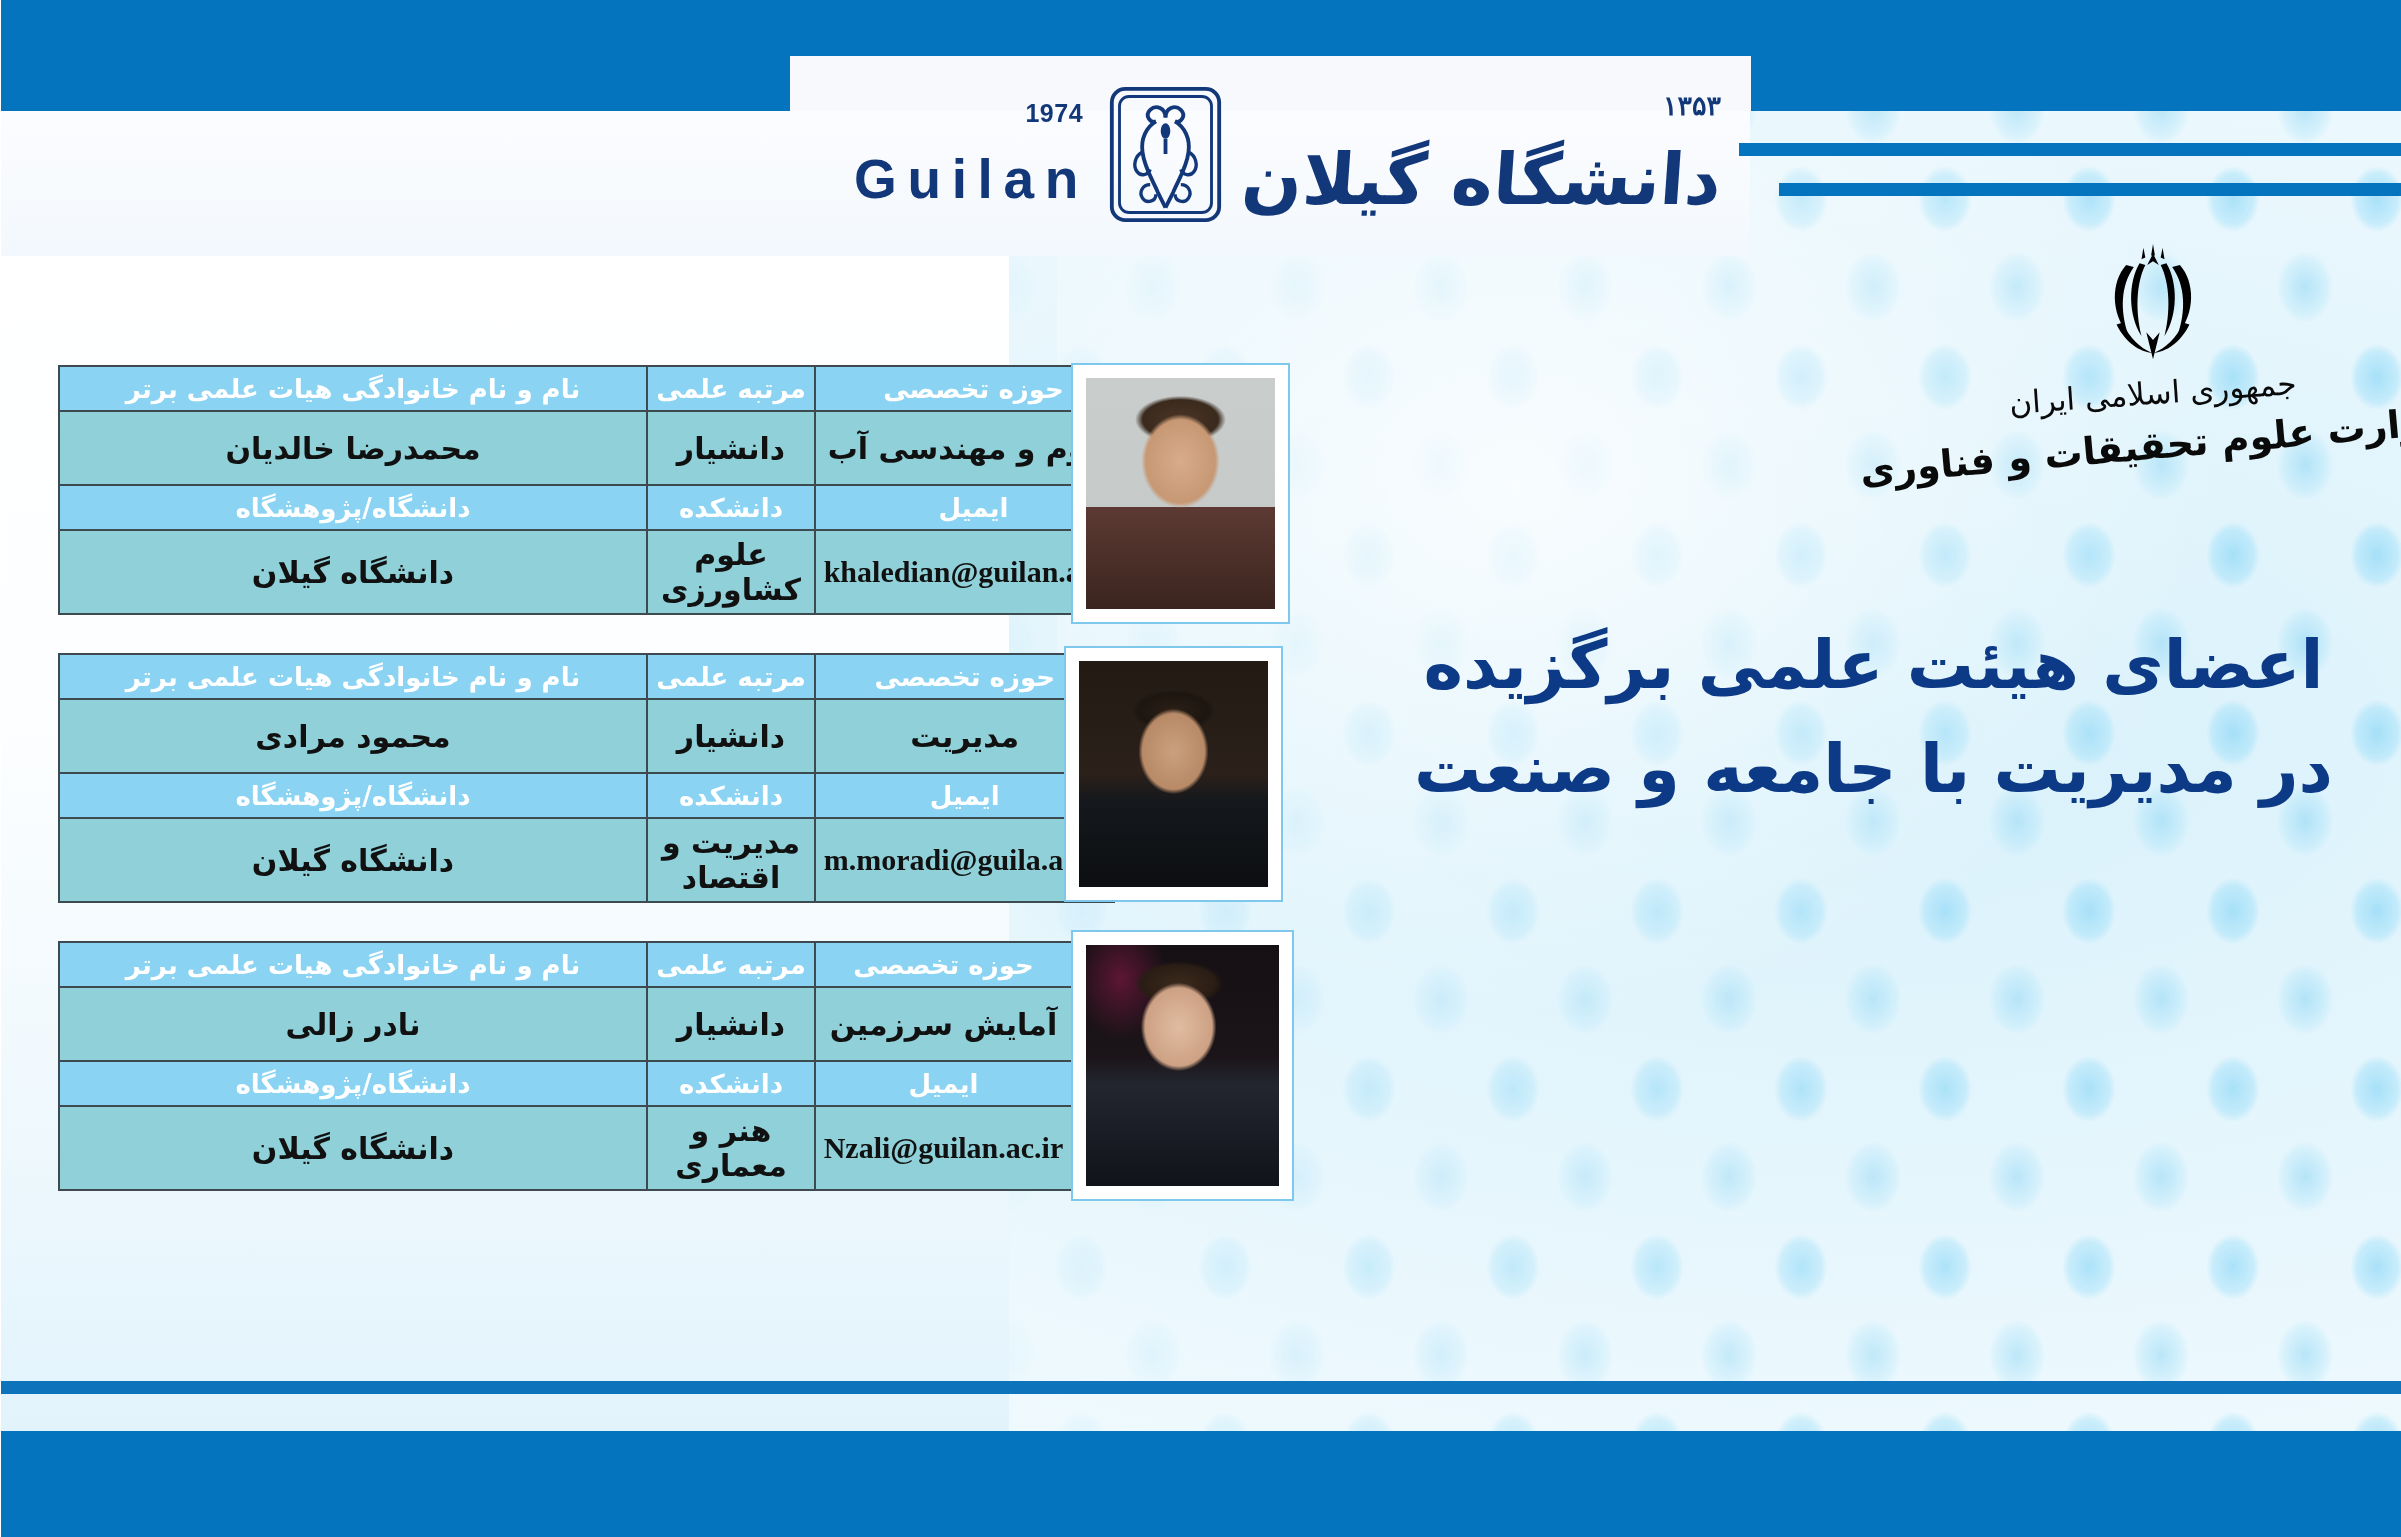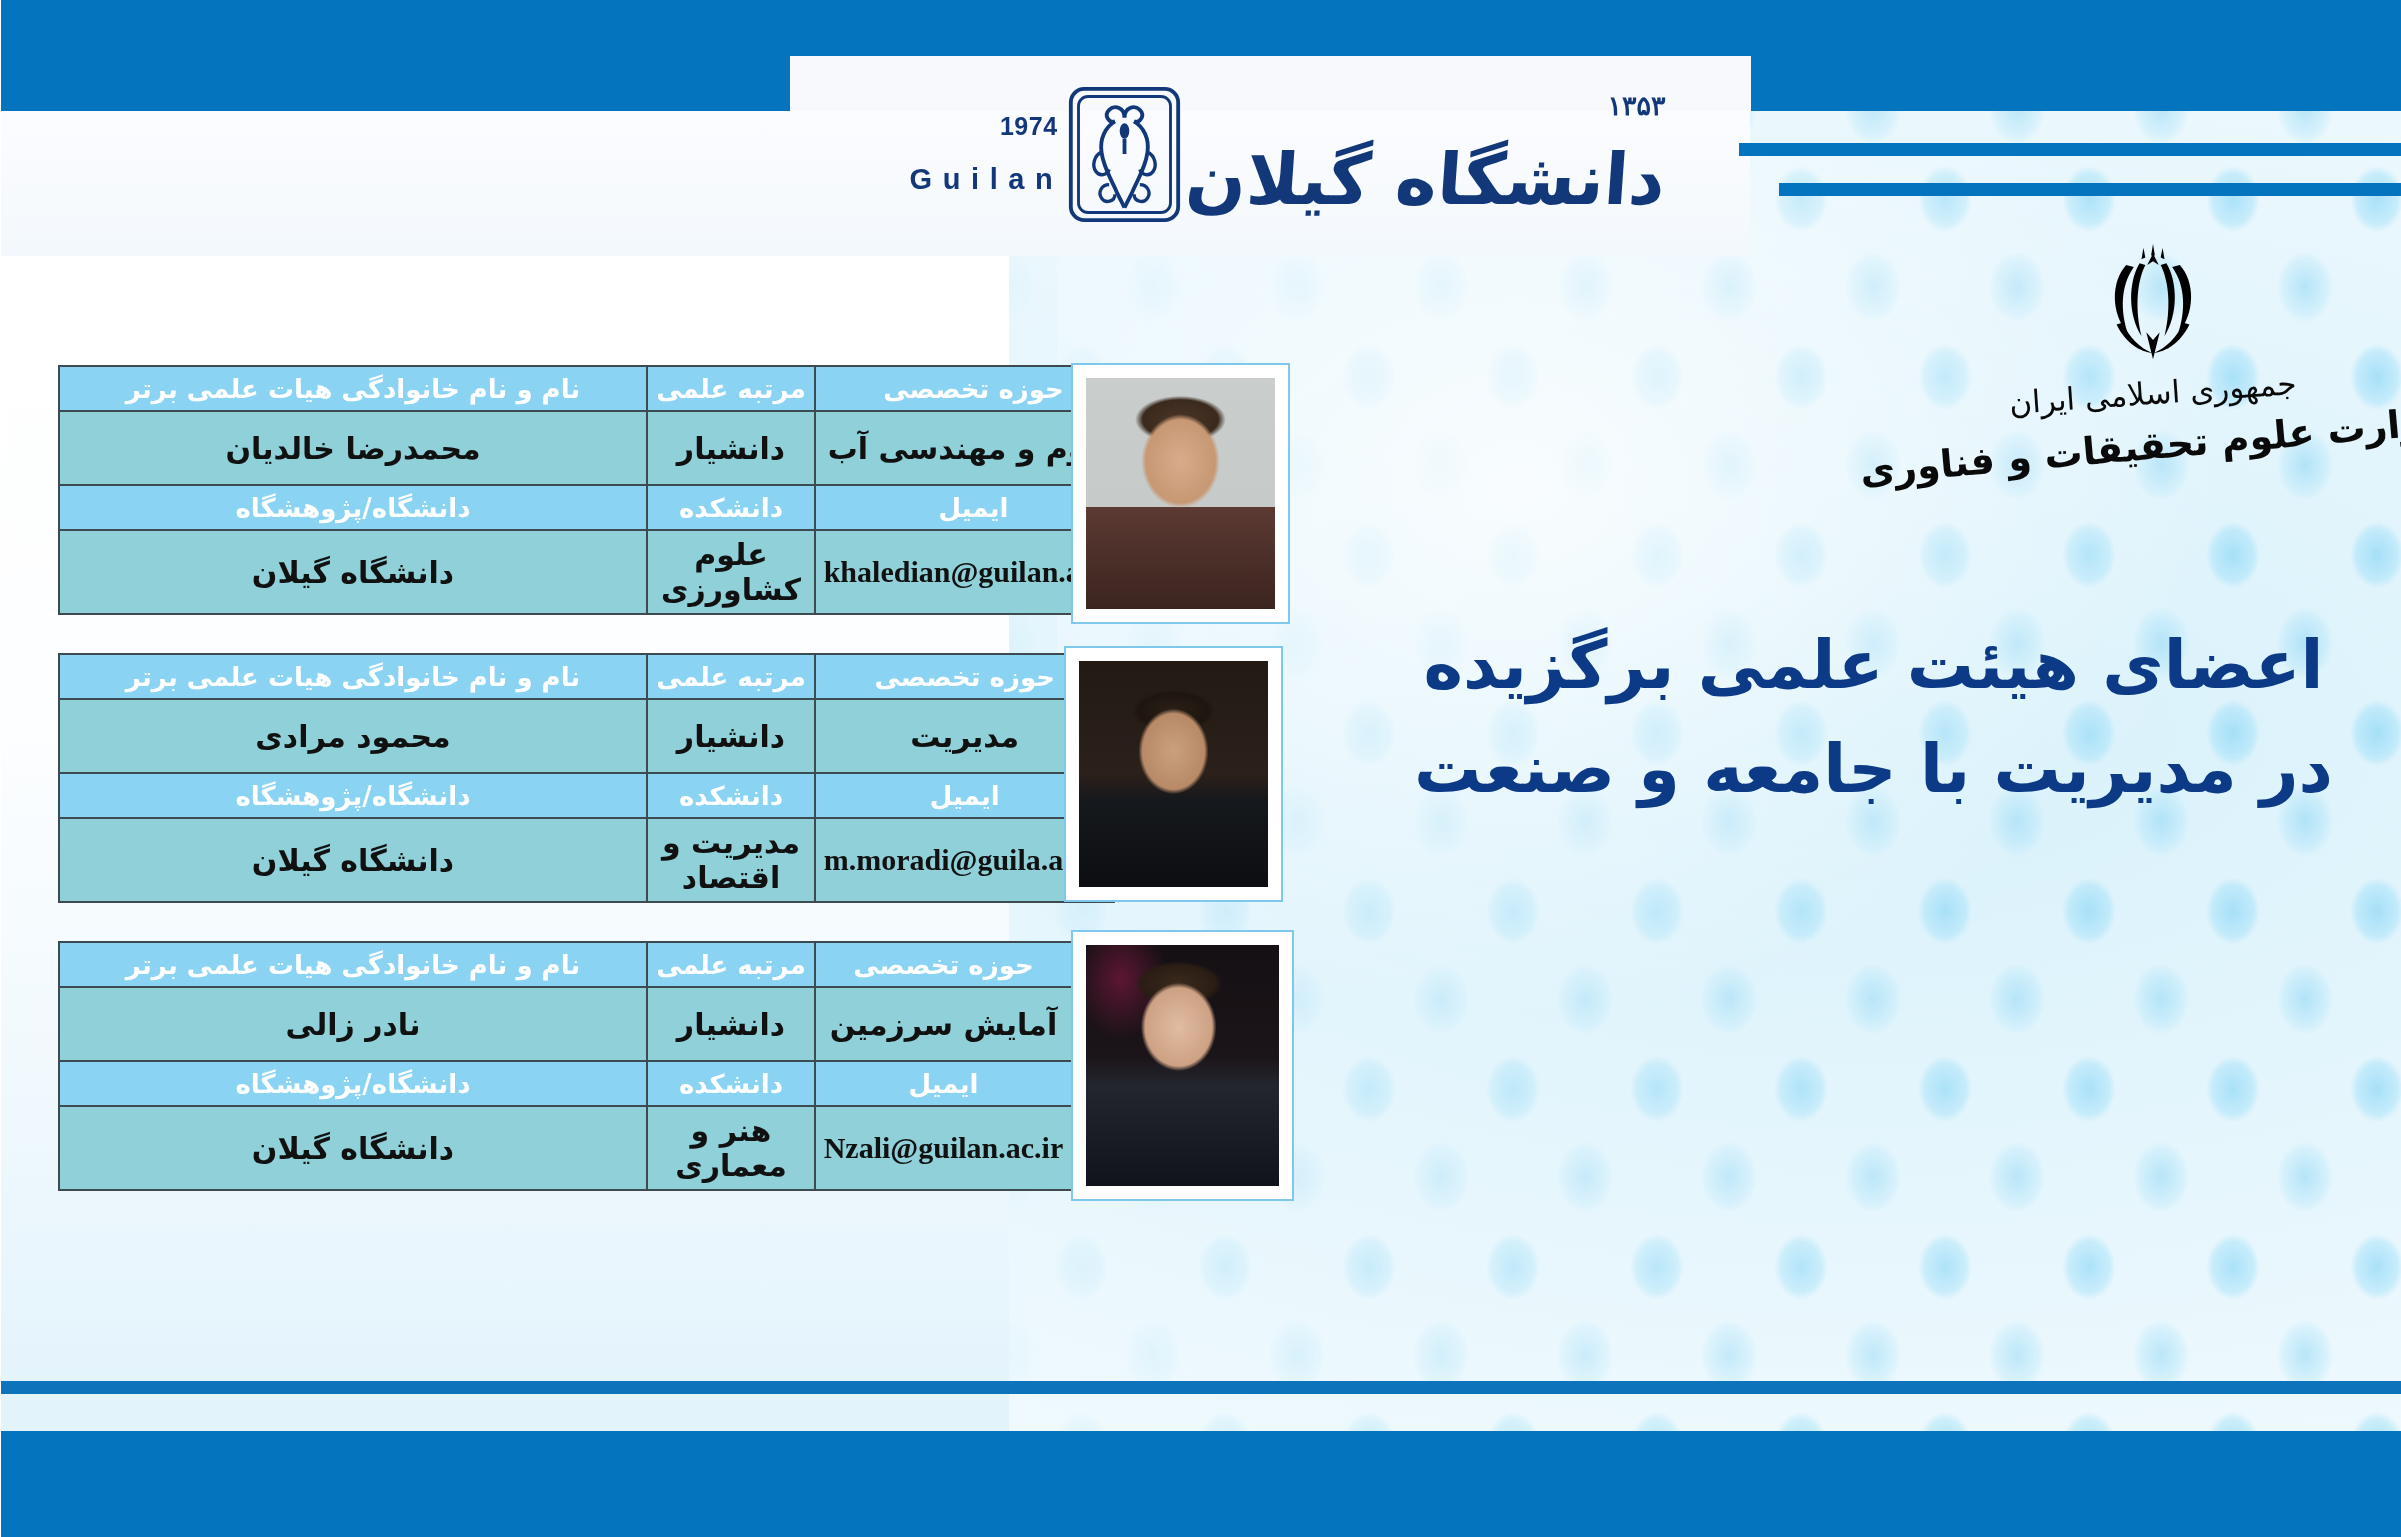--- a/index.html
+++ b/index.html
@@ -79,31 +79,31 @@
   }
 
   
   .deco-bar{position:absolute;background:#0374bd;}
   .deco-bar.b1{left:1739px;top:143px;width:663px;height:13.4px;}
   .deco-bar.b2{left:1779px;top:183px;width:623px;height:13.4px;}
 
   
   .logo-wrap{
     position:absolute;left:884px;top:77px;width:807px;height:154px;
-    display:flex;align-items:center;justify-content:center;gap:4px;direction:ltr;
+    display:flex;align-items:center;justify-content:center;gap:19px;direction:ltr;
   }
   .logo-en{
     display:flex;flex-direction:column;align-items:flex-end;
     color:#13387a;line-height:1;
   }
   .logo-year{
     font-size:25px;font-weight:700;letter-spacing:0.5px;margin-bottom:5.8px;margin-right:5.8px;
   }
   .logo-univ{font-size:45px;font-weight:400;letter-spacing:0.2px;}
-  .logo-guilan{font-size:29px;font-weight:700;letter-spacing:10.6px;margin-top:21px;}
+  .logo-guilan{font-size:55px;font-weight:700;letter-spacing:10.6px;margin-top:21px;}
   .logo-mark{width:115px;height:139px;flex:0 0 auto;}
   .logo-fa{
     color:#13387a;direction:rtl;display:flex;flex-direction:column;align-items:flex-start;
   }
   .logo-fa-year{font-size:27px;font-weight:700;margin-bottom:21px;}
   .logo-fa-name{
     font-family:"DejaVu Sans", sans-serif;
     font-size:71px;font-weight:700;line-height:1.05;white-space:nowrap;
     transform:skewX(-4deg);
   }

